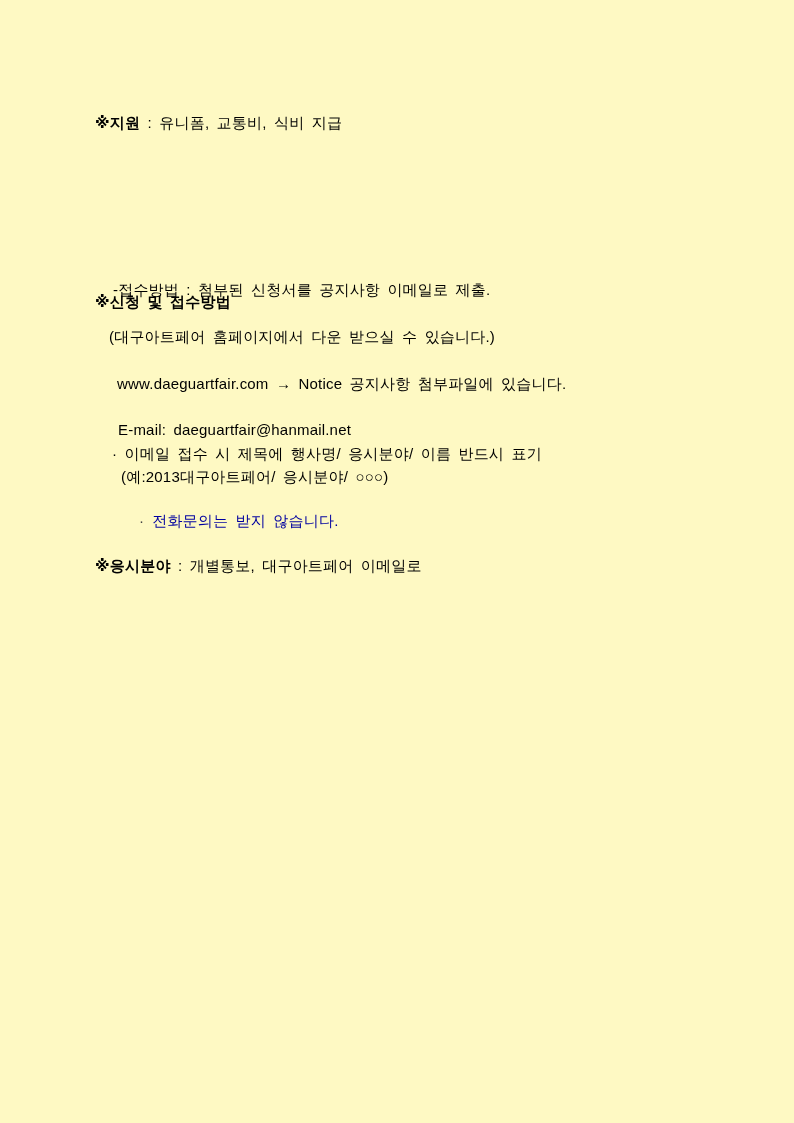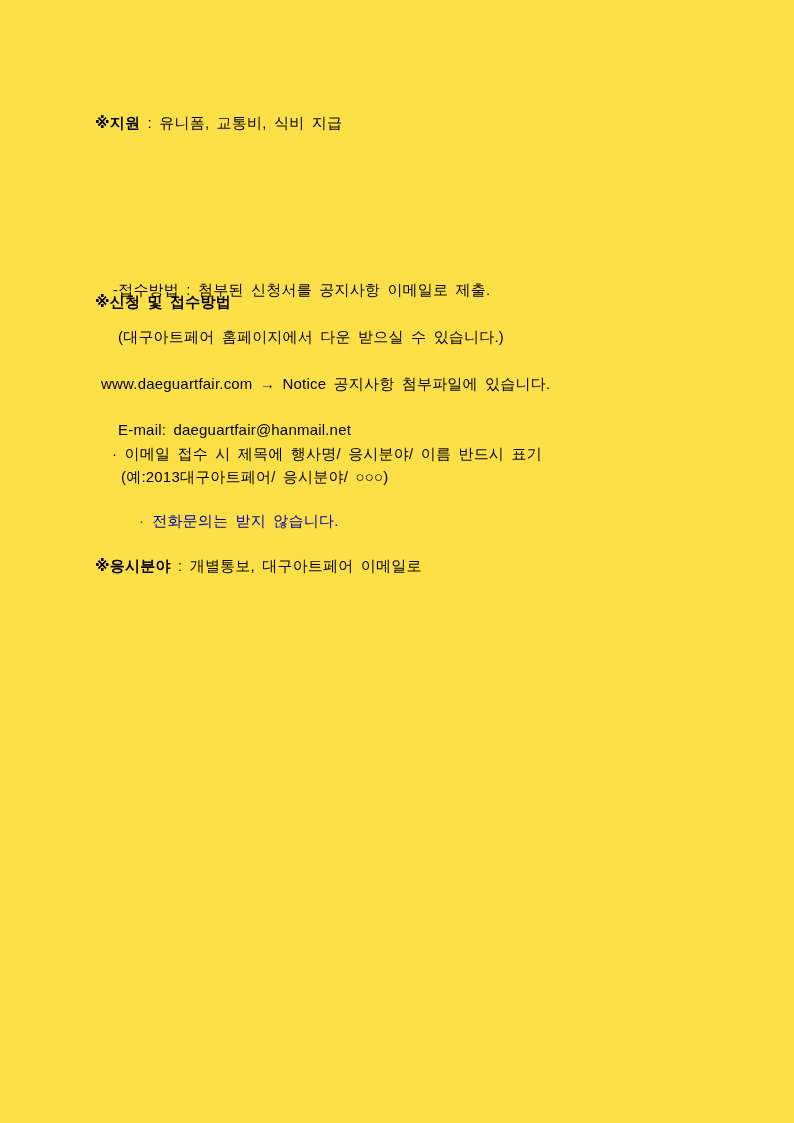--- a/index.html
+++ b/index.html
@@ -1,20 +1,20 @@
 <!DOCTYPE html>
 <html><head>
 <meta charset="utf-8">
 <style>
   html, body { margin: 0; padding: 0; background: #ffffff; }
   .page {
     position: relative;
     width: 794px;
     height: 1123px;
-    background: #fde047;
+    background: #fef9c3;
     font-family: "Liberation Sans", "DejaVu Sans", sans-serif;
     font-size: 15px;
     color: #000000;
     overflow: hidden;
   }
   .line {
     position: absolute;
     white-space: pre;
     line-height: 19px;
     word-spacing: 3px;
@@ -29,23 +29,23 @@
 <body>
 
 <div class="page">
 
   <div class="line" style="left:95px; top:113px;"><span class="bold">※지원</span><span> : 유니폼, 교통비, 식비 지급</span></div>
 
   <div class="line bold" style="left:95px; top:252px;margin-top:40px;">※신청 및 접수방법</div>
 
   <div class="line" style="left:113px; top:280px;">-접수방법 : 첨부된 신청서를 공지사항 이메일로 제출.</div>
 
-  <div class="line" style="left:118px; top:327px;">(대구아트페어 홈페이지에서 다운 받으실 수 있습니다.)</div>
+  <div class="line" style="left:109px; top:327px;">(대구아트페어 홈페이지에서 다운 받으실 수 있습니다.)</div>
 
-  <div class="line" style="left:101px; top:374px;">www.daeguartfair.com → Notice 공지사항 첨부파일에 있습니다.</div>
+  <div class="line" style="left:117px; top:374px;">www.daeguartfair.com → Notice 공지사항 첨부파일에 있습니다.</div>
 
   <div class="line" style="left:118px; top:420px;">E-mail: daeguartfair@hanmail.net</div>
 
   <div class="line" style="left:112px; top:444px;">· 이메일 접수 시 제목에 행사명/ 응시분야/ 이름 반드시 표기</div>
 
   <div class="line" style="left:121px; top:467px;">(예:2013대구아트페어/ 응시분야/ ○○○)</div>
 
   <div class="line" style="left:113px; top:511px;margin-left:26px;"><span class="bullet-gray">·</span><span class="blue blue-text-gap">전화문의는 받지 않습니다.</span></div>
 
   <div class="line" style="left:95px; top:556px;"><span class="bold">※응시분야</span><span> : 개별통보, 대구아트페어 이메일로</span></div>

